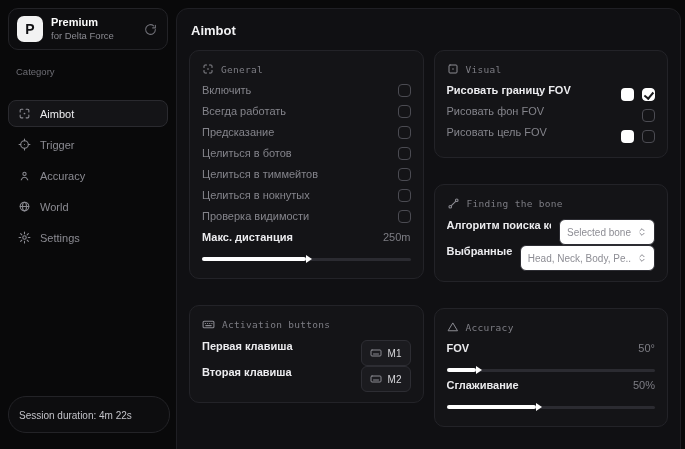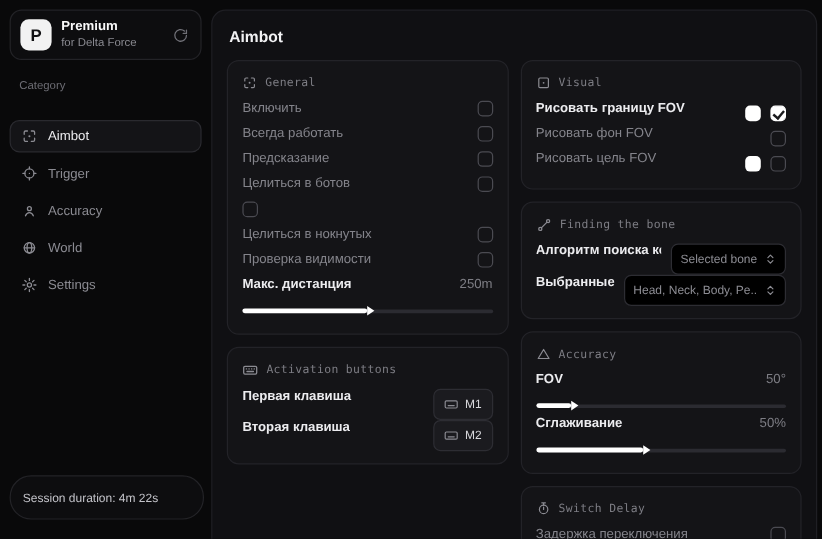--- a/index.html
+++ b/index.html
@@ -28,21 +28,21 @@
             color:#8b8b92;border:1px solid transparent;cursor:pointer}
   .nav-item.active{background:#141417;border-color:#2a2a2f;color:#ececef}
   .session{position:absolute;left:8px;right:6px;bottom:16px;border:1px solid #232327;border-radius:18px;
            background:#0d0d0f;padding:13px 10px 11px;color:#c3c3c9;font-size:10px}
 
   
   .main{position:absolute;left:176px;top:8px;right:4px;bottom:-14px;
         background:#101013;border:1px solid #1f1f24;border-radius:12px;padding:10px 12px;box-sizing:border-box}
   .main-title{font-size:13px;font-weight:bold;color:#f2f2f4;margin:4px 2px 12px}
   .cols{display:flex;gap:10px;align-items:flex-start}
-  .col{flex:1;display:flex;flex-direction:column;gap:10px;min-width:0}
+  .col{flex:1;display:flex;flex-direction:column;gap:26px;min-width:0}
   .panel{background:#141417;border:1px solid #232328;border-radius:10px;padding:10px 12px}
   .panel-h{display:flex;align-items:center;gap:7px;color:#7d7d84;
            font-family:"DejaVu Sans Mono",monospace;font-size:9.5px;letter-spacing:.3px;margin:2px 0 9px}
   .row{display:flex;justify-content:space-between;height:21px;gap:8px}
   .row.tall{height:26px}
   .lbl{color:#84848b}
   .lbl.on{color:#ececef;font-weight:bold}
   .lbl.clip{flex:1;overflow:hidden;white-space:nowrap;min-width:0}
   .val{color:#7d7d84;flex:none}
 
@@ -55,21 +55,21 @@
   .swatch{width:13px;height:13px;border-radius:4px;flex:none;cursor:pointer;border:none;padding:0}
 
   .slider{height:12px;display:flex;align-items:center;margin:1px 0 3px;cursor:pointer}
   .track{position:relative;width:100%;height:3px;background:#2b2b31;border-radius:2px}
   .fill{position:absolute;left:0;top:-0.5px;height:4px;background:#fff;border-radius:2px}
   .fill::after{content:"";position:absolute;right:-6px;top:50%;transform:translateY(-50%);
       border-left:6px solid #fff;border-top:4px solid transparent;border-bottom:4px solid transparent}
 
   .kbd{display:flex;align-items:center;gap:6px;background:#1b1b1f;border:1px solid #2d2d33;
        border-radius:6px;padding:3px 8px;color:#d8d8dc;font-size:10px;cursor:pointer;flex:none}
-  .dd{display:flex;align-items:center;gap:6px;background:#000000;border:1px solid #2d2d33;
+  .dd{display:flex;align-items:center;gap:6px;background:#ffffff;border:1px solid #2d2d33;
       border-radius:6px;padding:3px 7px;color:#8d8d94;font-size:10px;cursor:pointer;flex:none;white-space:nowrap}
 </style>
 </head>
 <body>
 
 <div class="sidebar">
 
   <div class="brand">
     <div class="logo">P</div>
     <div class="brand-text">
@@ -173,20 +173,21 @@
         </div>
         <div class="row">
           <span class="lbl">Предсказание</span>
           <button class="cb"></button>
         </div>
         <div class="row">
           <span class="lbl">Целиться в ботов</span>
           <button class="cb"></button>
         </div>
         <div class="row">
+          <span class="lbl">Целиться в тиммейтов</span>
           <button class="cb"></button>
         </div>
         <div class="row">
           <span class="lbl">Целиться в нокнутых</span>
           <button class="cb"></button>
         </div>
         <div class="row">
           <span class="lbl">Проверка видимости</span>
           <button class="cb"></button>
         </div>

